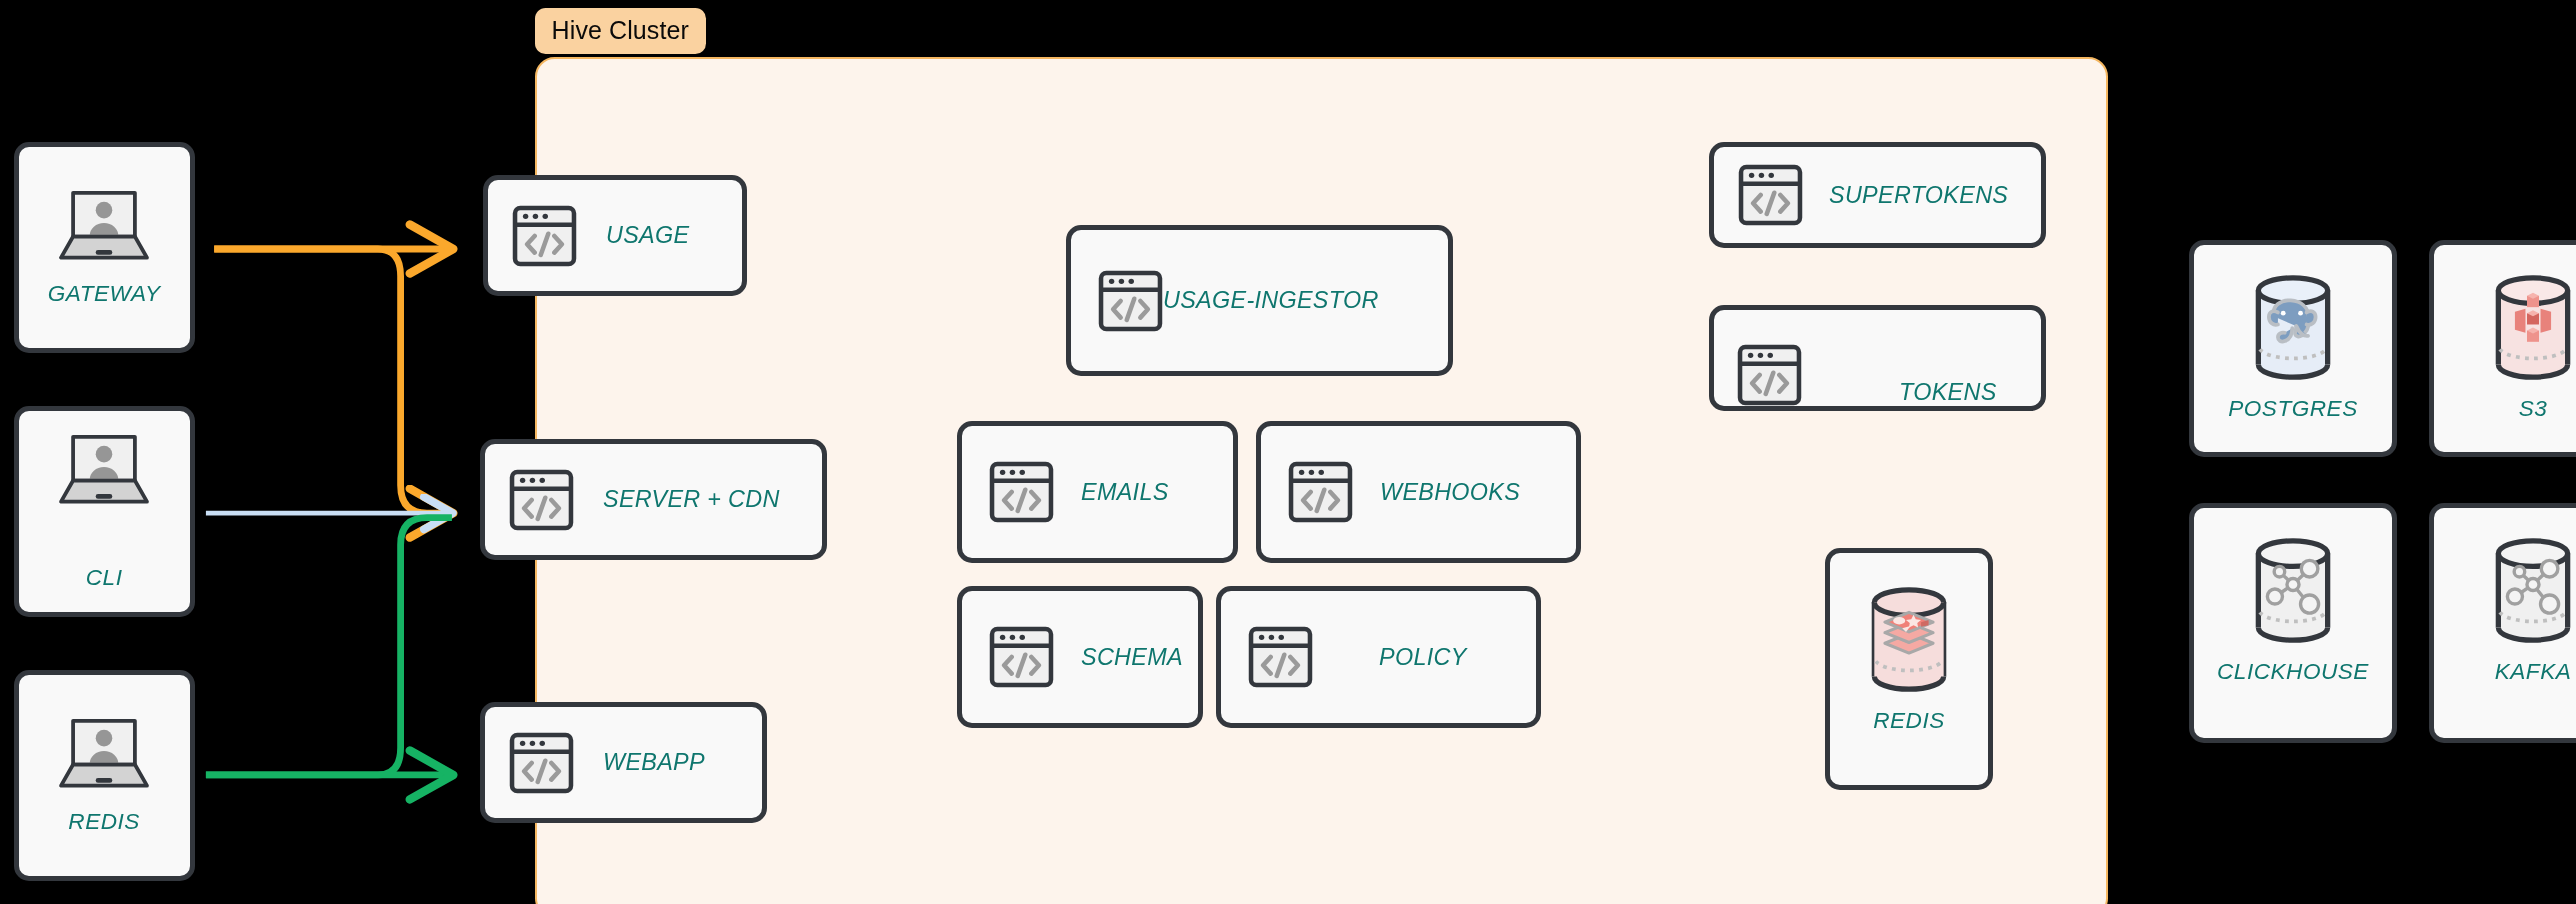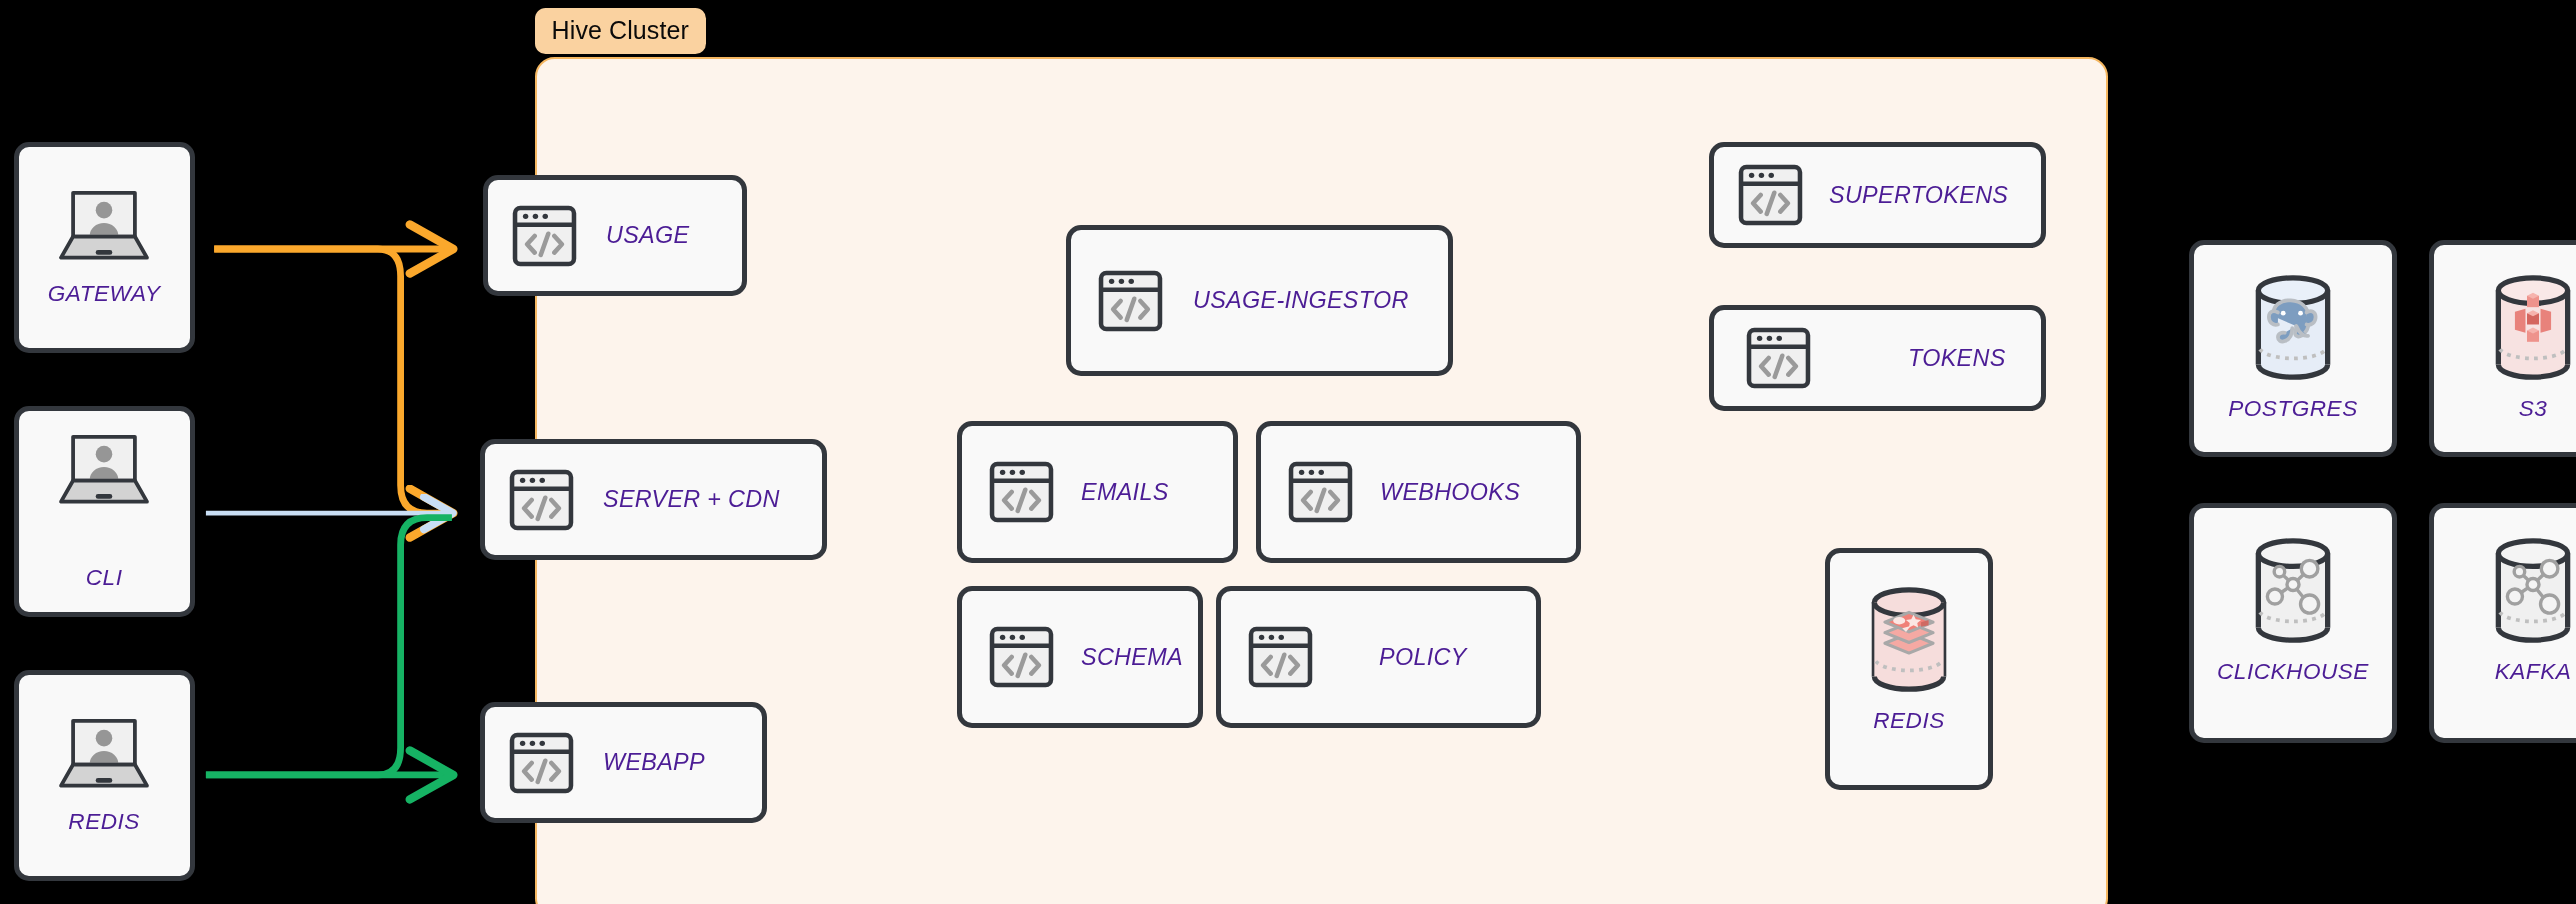--- a/index.html
+++ b/index.html
@@ -53,21 +53,21 @@
     background: #F9F9F9;
     border: 5.3px solid #33373D;
     border-radius: 15px;
     box-sizing: border-box;
     z-index: 4;
   }
   .node-label {
     position: absolute;
     font-family: "Liberation Sans", sans-serif;
     font-style: italic;
-    color: #4c1d95;
+    color: #0f766e;
     white-space: nowrap;
   }
 
   
   .actor {
     display: flex;
     flex-direction: column;
     align-items: center;
     justify-content: center;
   }
@@ -232,21 +232,21 @@
 
   <div class="node service" style="left:1066px; top:225px; width:387px; height:151px; padding-left:27px;">
     <svg class="svc-icon" width="65" height="62" viewBox="0 0 86 82" xmlns="http://www.w3.org/2000/svg">
       <rect x="4" y="4" width="78" height="74" rx="7" fill="#F0F0F0" stroke="#33373D" stroke-width="6"></rect>
       <path d="M4,26 L82,26" stroke="#33373D" stroke-width="6"></path>
       <circle cx="18" cy="15" r="3.6" fill="#33373D"></circle>
       <circle cx="31" cy="15" r="3.6" fill="#33373D"></circle>
       <circle cx="44" cy="15" r="3.6" fill="#33373D"></circle>
       <path d="M30,41 L20,52 L30,63 M56,41 L66,52 L56,63 M48,38 L38,66" fill="none" stroke="#9A9A9A" stroke-width="6" stroke-linecap="round" stroke-linejoin="round"></path>
     </svg>
-    <span class="node-label" style="margin-left:30px;">USAGE-INGESTOR</span>
+    <span class="node-label" style="">USAGE-INGESTOR</span>
   </div>
 
   <div class="node service" style="left:957px; top:421px; width:281px; height:142px; padding-left:27px;">
     <svg class="svc-icon" width="65" height="62" viewBox="0 0 86 82" xmlns="http://www.w3.org/2000/svg">
       <rect x="4" y="4" width="78" height="74" rx="7" fill="#F0F0F0" stroke="#33373D" stroke-width="6"></rect>
       <path d="M4,26 L82,26" stroke="#33373D" stroke-width="6"></path>
       <circle cx="18" cy="15" r="3.6" fill="#33373D"></circle>
       <circle cx="31" cy="15" r="3.6" fill="#33373D"></circle>
       <circle cx="44" cy="15" r="3.6" fill="#33373D"></circle>
       <path d="M30,41 L20,52 L30,63 M56,41 L66,52 L56,63 M48,38 L38,66" fill="none" stroke="#9A9A9A" stroke-width="6" stroke-linecap="round" stroke-linejoin="round"></path>
@@ -295,21 +295,21 @@
       <rect x="4" y="4" width="78" height="74" rx="7" fill="#F0F0F0" stroke="#33373D" stroke-width="6"></rect>
       <path d="M4,26 L82,26" stroke="#33373D" stroke-width="6"></path>
       <circle cx="18" cy="15" r="3.6" fill="#33373D"></circle>
       <circle cx="31" cy="15" r="3.6" fill="#33373D"></circle>
       <circle cx="44" cy="15" r="3.6" fill="#33373D"></circle>
       <path d="M30,41 L20,52 L30,63 M56,41 L66,52 L56,63 M48,38 L38,66" fill="none" stroke="#9A9A9A" stroke-width="6" stroke-linecap="round" stroke-linejoin="round"></path>
     </svg>
     <span class="node-label" style="margin-left:26px;">SUPERTOKENS</span>
   </div>
 
-  <div class="node service" style="left:1709px; top:305px; width:337px; height:106px; padding-left:32px;">
+  <div class="node service" style="left:1709px; top:305px; width:337px; height:106px; padding-left:23px;align-items:flex-end;">
     <svg class="svc-icon" width="65" height="62" viewBox="0 0 86 82" xmlns="http://www.w3.org/2000/svg">
       <rect x="4" y="4" width="78" height="74" rx="7" fill="#F0F0F0" stroke="#33373D" stroke-width="6"></rect>
       <path d="M4,26 L82,26" stroke="#33373D" stroke-width="6"></path>
       <circle cx="18" cy="15" r="3.6" fill="#33373D"></circle>
       <circle cx="31" cy="15" r="3.6" fill="#33373D"></circle>
       <circle cx="44" cy="15" r="3.6" fill="#33373D"></circle>
       <path d="M30,41 L20,52 L30,63 M56,41 L66,52 L56,63 M48,38 L38,66" fill="none" stroke="#9A9A9A" stroke-width="6" stroke-linecap="round" stroke-linejoin="round"></path>
     </svg>
     <span class="node-label" style="margin-left:97px;">TOKENS</span>
   </div>

